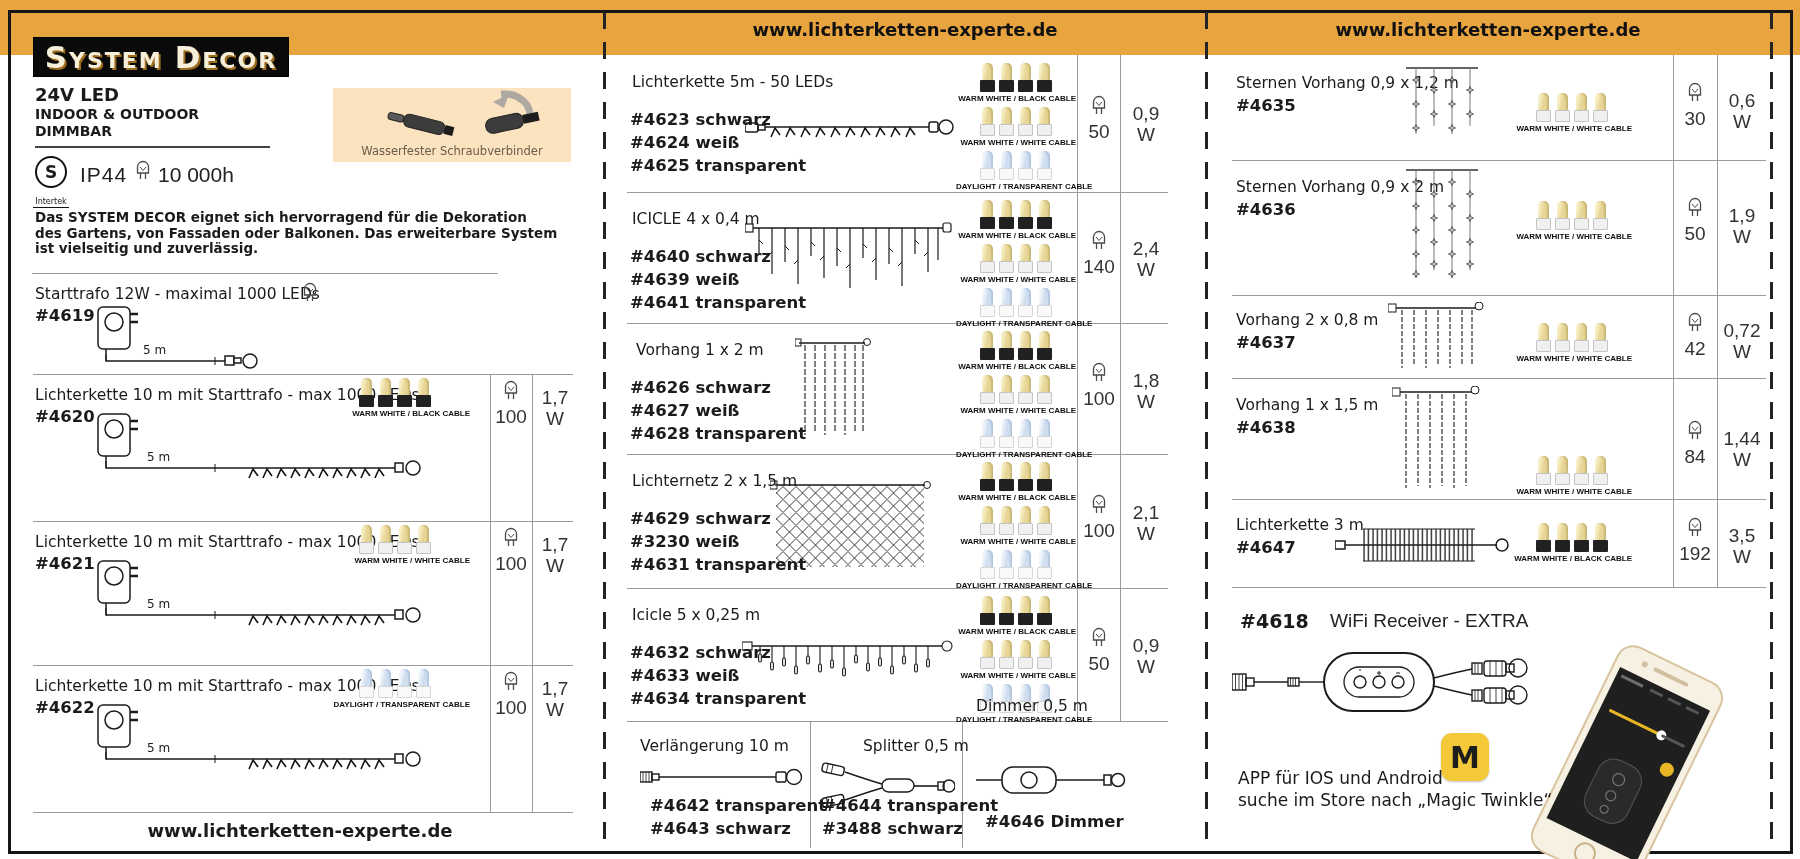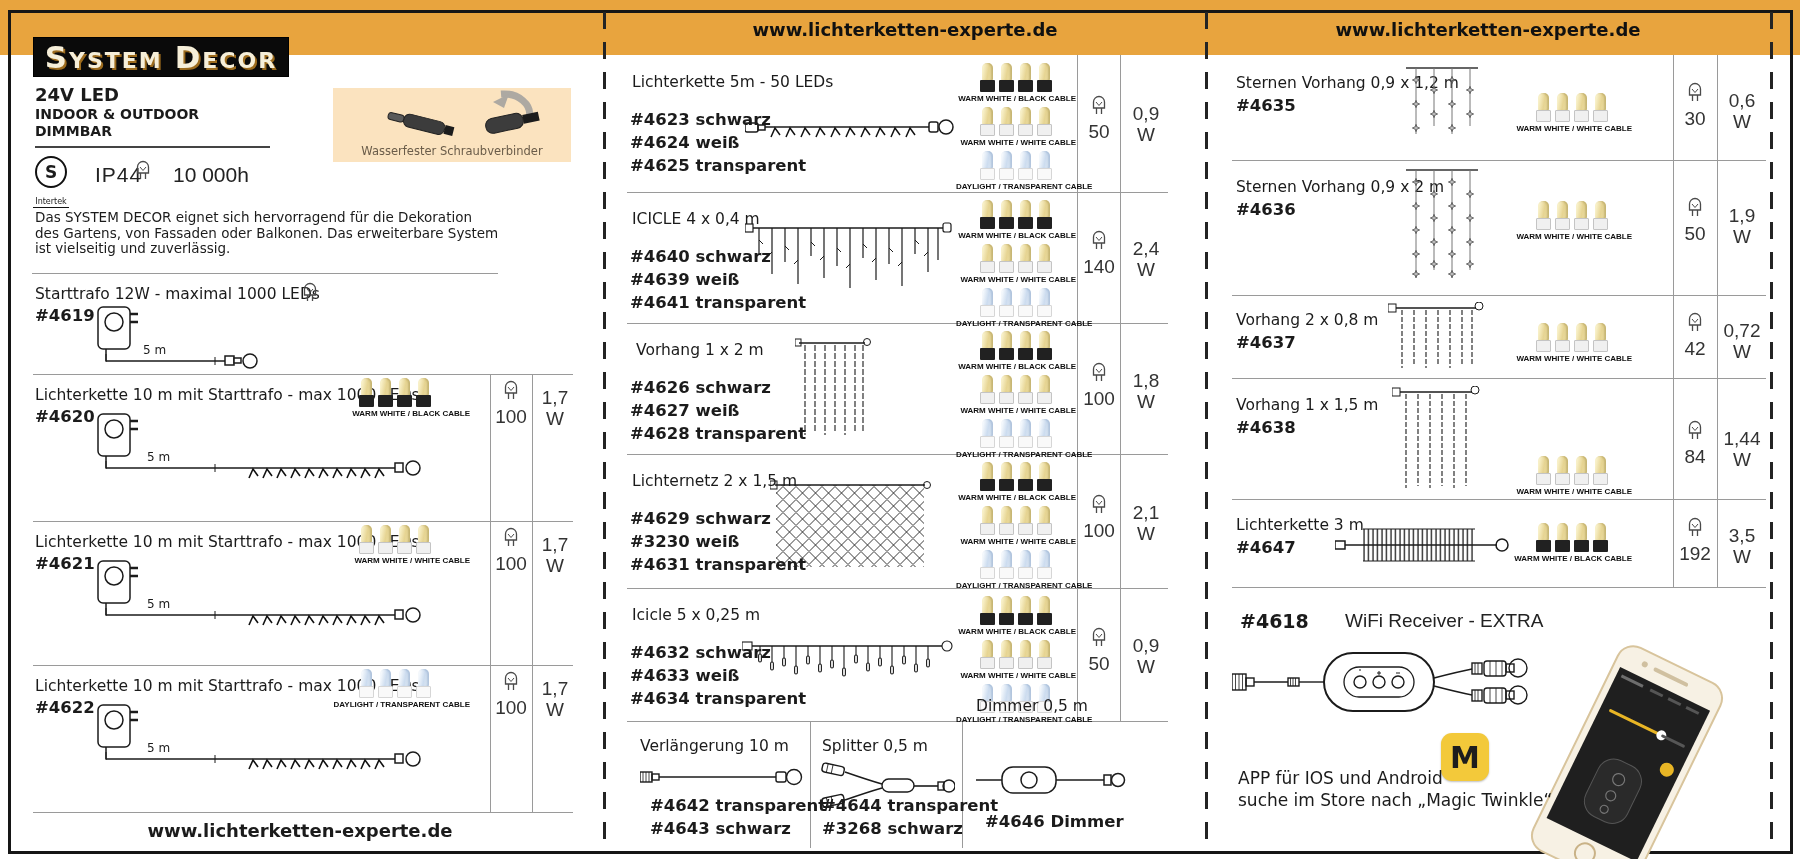--- a/index.html
+++ b/index.html
@@ -10,21 +10,21 @@
   .fold{position:absolute;top:12px;height:836px;width:3px;
         background:repeating-linear-gradient(to bottom,#242424 0 17px,transparent 17px 30px);}
   .urlhead{position:absolute;top:19px;font-weight:bold;font-size:18px;text-align:center;color:#111;}
   .hr{position:absolute;height:1px;background:#9a9a9a;}
   .vr{position:absolute;width:1px;background:#9a9a9a;}
   .title{position:absolute;font-size:15.5px;white-space:nowrap;}
   .sku{position:absolute;font-weight:bold;font-size:16.5px;white-space:nowrap;}
   .skublock{position:absolute;font-weight:bold;font-size:16.5px;line-height:23px;white-space:nowrap;}
   .skublock span{display:block;}
   .desc{position:absolute;font-size:13.5px;line-height:15.5px;}
-  .desc span{display:block;}
+  .desc span{display:block;font-weight:bold;}
   .ledcell{position:absolute;width:46px;text-align:center;}
   .ledcell .num{font-family:"Liberation Sans",sans-serif;font-size:19px;color:#333;line-height:20px;}
   .wcell{position:absolute;width:48px;text-align:center;font-family:"Liberation Sans",sans-serif;
          font-size:19px;color:#333;line-height:21px;}
   .wcell span{display:block;}
   .swatch{position:absolute;text-align:right;}
   .bulbs{display:flex;justify-content:center;gap:4px;height:30px;align-items:flex-end;}
   .bulb{width:15px;}
   .glass{display:block;width:11px;height:18px;margin:0 auto;border-radius:5px 5px 2px 2px;}
   .g-warm{background:linear-gradient(100deg,#f8f0c8 15%,#e7d astonishing 0);background:linear-gradient(100deg,#f8f0c8 15%,#e6d492 55%,#efe2a8);box-shadow:inset -2px 0 2px rgba(150,130,60,.45);}
@@ -42,21 +42,21 @@
   .logo-w::first-letter{font-size:1.4em;}
   .bold-ln{position:absolute;font-weight:bold;white-space:nowrap;}
   .creambox{position:absolute;left:333px;top:88px;width:238px;height:74px;background:#FBE3BF;}
   .creambox .cap{position:absolute;left:0;right:0;bottom:4px;text-align:center;font-size:11.5px;color:#6a5c49;}
   .drawing{position:absolute;}
   .intertek{position:absolute;left:31px;top:156px;width:40px;text-align:center;}
   .intertek .circ{width:28px;height:28px;border:2.5px solid #111;border-radius:50%;margin:0 auto;
                   display:flex;align-items:center;justify-content:center;font-weight:bold;font-size:17px;}
   .intertek .nm{font-size:8px;margin-top:9px;border-bottom:1.5px solid #111;display:inline-block;padding:0 2px 1px;}
   .footerurl{position:absolute;font-weight:bold;font-size:18px;text-align:center;}
-  .lightfs{font-family:"Liberation Sans",sans-serif;margin-left:15px;}
+  .lightfs{font-family:"Liberation Sans",sans-serif;}
   .appicon{position:absolute;left:1441px;top:733px;width:48px;height:48px;background:#F3C93A;border-radius:11px;
            display:flex;align-items:center;justify-content:center;font-weight:800;font-size:30px;color:#1d1d1d;
            box-shadow:0 1px 2px rgba(0,0,0,.25);}
   .phone{position:absolute;left:1568px;top:652px;width:118px;height:230px;transform:rotate(26deg);}
   svg text{font-family:"DejaVu Sans",sans-serif;}
 </style>
 </head>
 <body>
 
 <div class="page">
@@ -843,41 +843,41 @@
         <path d="M19 12 H136" stroke-width="1.6"></path>
       <rect x="136" y="7" width="10" height="10" rx="2"></rect>
         <circle cx="154" cy="12" r="7.5"></circle>
     </g>
   </svg>
   <div class="skublock" style="left:650px;top:794px">
     <span>#4642 transparent</span>
     <span>#4643 schwarz</span>
   </div>
 
-  <div class="title" style="left:822px;top:737px">Splitter 0,5 m</div>
+  <div class="title" style="left:863px;top:737px">Splitter 0,5 m</div>
   <svg class="drawing" style="left:820px;top:758px" width="135" height="56" viewBox="0 0 135 56">
     <g fill="none" stroke="#1b1b1b" stroke-width="1.4">
       <g transform="rotate(12 14 12)">
           <rect x="2" y="7" width="22" height="9" rx="3"></rect>
           <path d="M7 7 v9 M12 7 v9" stroke-width="0.8"></path>
         </g>
       <g transform="rotate(-12 14 42)">
           <rect x="2" y="38" width="22" height="9" rx="3"></rect>
           <path d="M7 38 v9 M12 38 v9" stroke-width="0.8"></path>
         </g>
       <path d="M25 14 Q48 22 62 26 M25 42 Q48 34 62 30"></path>
       <rect x="62" y="21" width="32" height="13" rx="6.5"></rect>
       <path d="M94 28 H118" stroke-width="1.6"></path>
       <rect x="118" y="24" width="6" height="8"></rect>
         <circle cx="129" cy="28" r="6"></circle>
     </g>
   </svg>
   <div class="skublock" style="left:822px;top:794px">
     <span>#4644 transparent</span>
-    <span>#3268 schwarz</span>
+    <span>#3488 schwarz</span>
   </div>
 
   <div class="title" style="left:976px;top:697px">Dimmer 0,5 m</div>
   <svg class="drawing" style="left:976px;top:760px" width="150" height="40" viewBox="0 0 150 40">
     <g fill="none" stroke="#1b1b1b" stroke-width="1.5">
       <path d="M0 20 H26"></path>
       <rect x="26" y="7" width="54" height="26" rx="11"></rect>
         <circle cx="53" cy="20" r="8"></circle>
       <path d="M80 20 H128"></path>
       <rect x="128" y="15" width="7" height="10"></rect>

